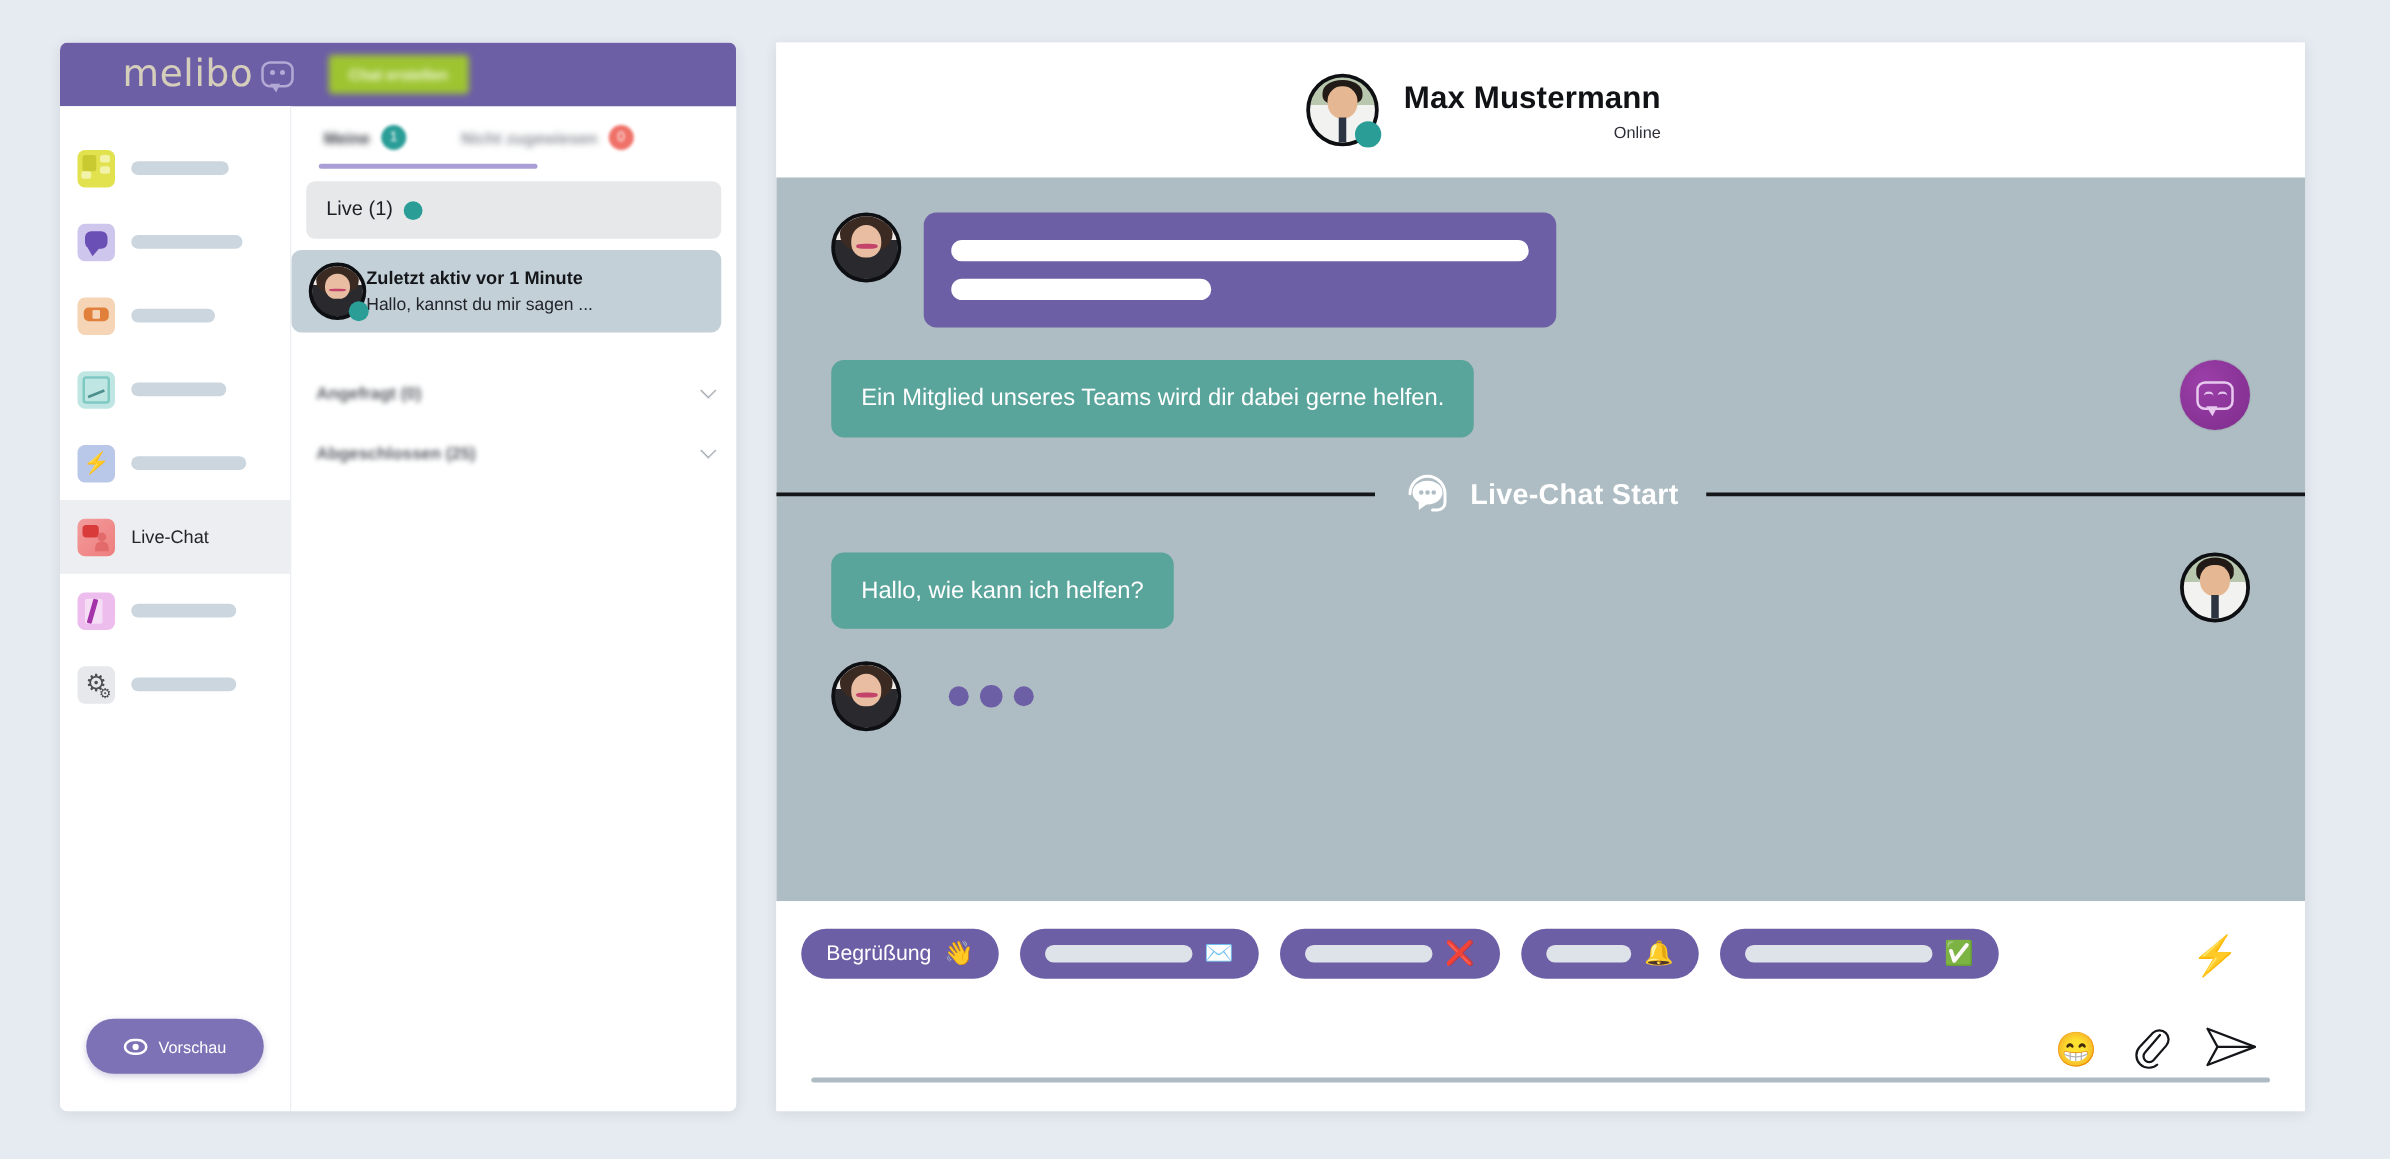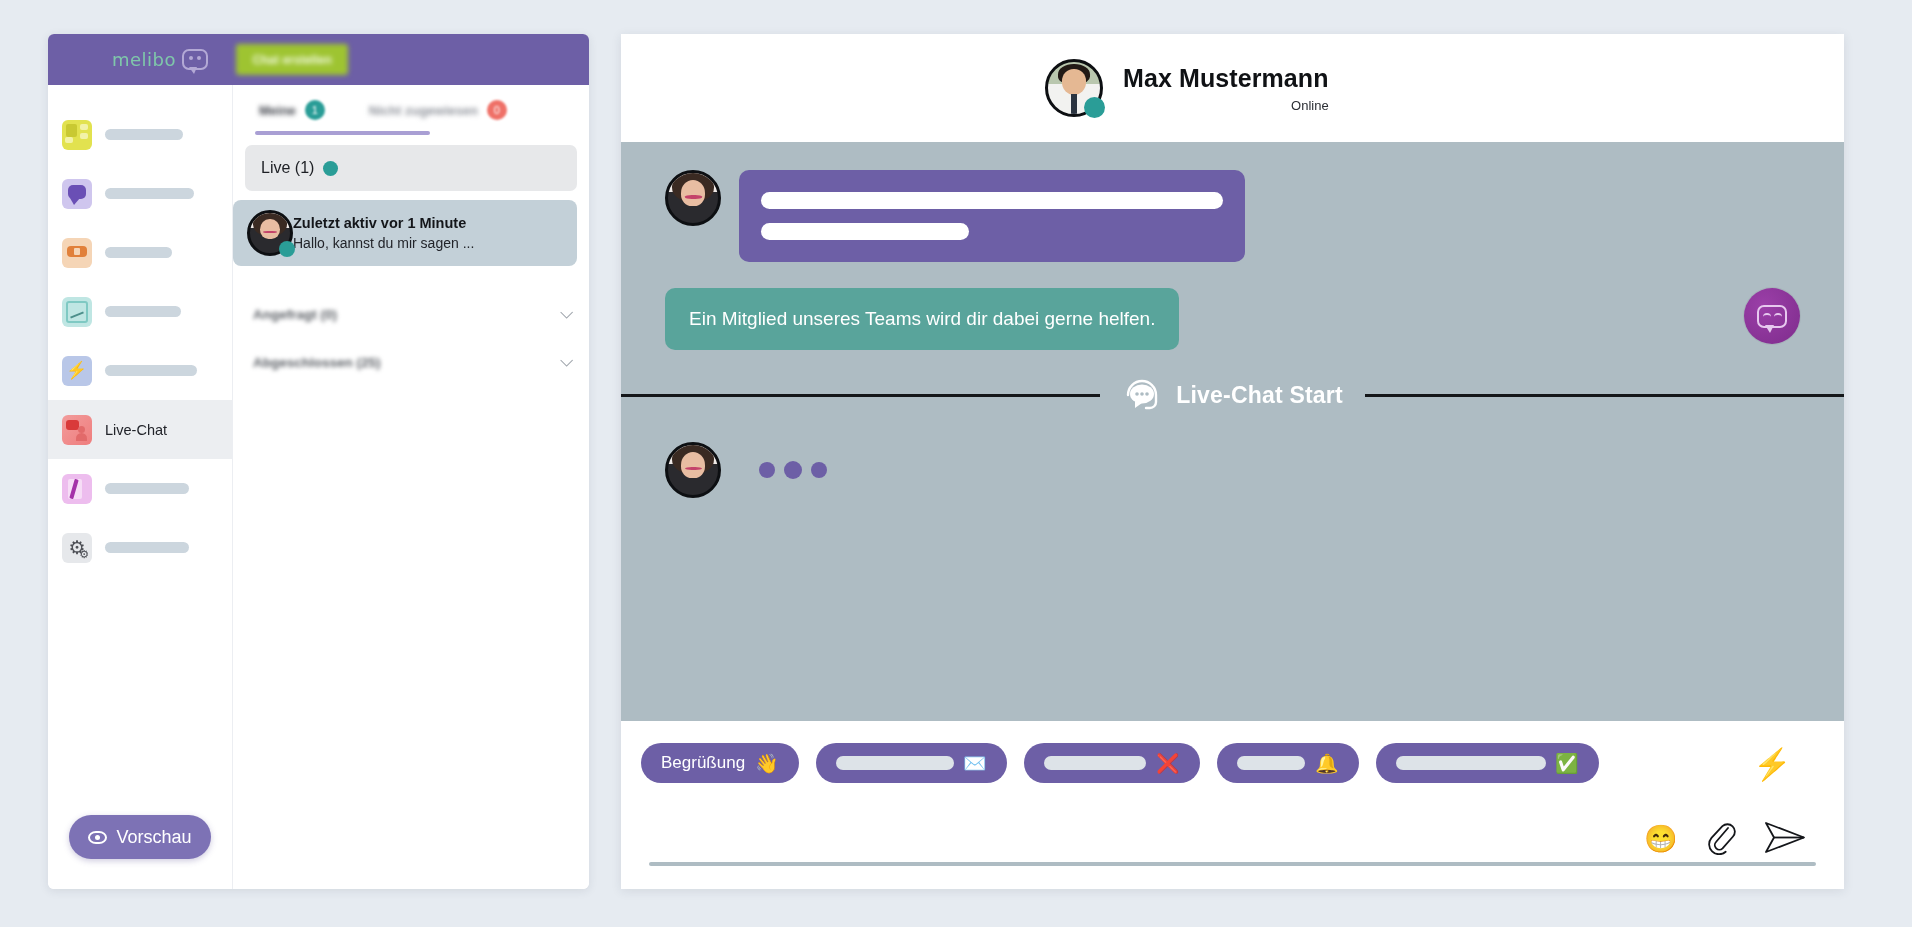--- a/index.html
+++ b/index.html
@@ -18,22 +18,22 @@
     background: #ffffff; border-radius: 6px;
     box-shadow: 0 2px 10px rgba(40,50,70,.10);
     overflow: hidden; display: flex; flex-direction: column;
   }
   .app-topbar {
     height: 51px; background: #6d5fa6; display: flex; align-items: center;
     padding: 0 14px; flex: 0 0 51px; position: relative;
   }
   .logo-wrap { display: flex; align-items: center; gap: 4px; margin-left: 36px; }
   .logo-text {
-    color: #86efac; font-size: 18px; letter-spacing: .5px;
-    font-family: "DejaVu Sans", sans-serif; opacity: .72; filter: blur(.6px); margin-left: 14px;
+    color: #fef9c3; font-size: 30px; letter-spacing: .5px;
+    font-family: "DejaVu Sans", sans-serif; opacity: .72; filter: blur(.6px);
   }
   .logo-bubble {
     width: 26px; height: 21px; border: 2.5px solid #cfc6e8; border-radius: 7px;
     position: relative; opacity: .72; filter: blur(.4px); margin-left: 2px;
   }
   .logo-bubble:after {
     content:""; position: absolute; left: 5px; bottom: -6px;
     border-left: 5px solid transparent; border-right: 3px solid transparent;
     border-top: 7px solid #cfc6e8;
   }
@@ -98,21 +98,21 @@
   .ic-pen:before { content:""; position:absolute; left:6px; top:5px; width:14px; height:20px; background:#f6ddf6; border-radius:2px;}
   .ic-pen:after { content:""; position:absolute; left:10px; top:5px; width:4px; height:20px; background:#a432a8; transform: rotate(16deg); border-radius:1px;}
   .ic-gear { background: #e6e8eb; }
   .ic-gear:before { content:"\2699"; font-size:19px; color:#4d4f55; line-height:1; }
   .ic-gear:after { content:"\2699"; font-size:11px; color:#4d4f55; position:absolute; right:3px; bottom:2px;}
 
   .preview-wrap { margin-top: auto; padding: 0 0 30px 0; display:flex; justify-content:center; }
   .preview-btn {
     width: 142px; height: 44px; border-radius: 22px; background: #7d72b5;
     display: flex; align-items: center; justify-content: center; gap: 9px;
-    color: #ffffff; font-size: 18px; cursor: pointer;
+    color: #ffffff; font-size: 13px; cursor: pointer;
     box-shadow: 0 2px 6px rgba(80,70,140,.28);
   }
   .eye-ic { width: 19px; height: 13px; border-radius: 50% / 60%; border: 2px solid #fff;
             display:flex; align-items:center; justify-content:center; }
   .eye-ic:after { content:""; width:5px; height:5px; border-radius:50%; background:#fff; }
 
   
   .chatlist { flex: 1; background: #ffffff; display: flex; flex-direction: column; min-width:0; }
   .tabs { display: flex; height: 50px; align-items: center; position: relative; padding-left: 26px; }
   .tab { display:flex; align-items:center; gap:9px; cursor:pointer; margin-right: 44px; }
@@ -430,20 +430,28 @@
               <circle cx="15" cy="18" r="1.8" fill="#aebcc3"></circle>
               <circle cx="20" cy="18" r="1.8" fill="#aebcc3"></circle>
               <circle cx="25" cy="18" r="1.8" fill="#aebcc3"></circle>
             </svg>
           </span>
           <span class="div-text">Live-Chat Start</span>
         </div>
         <div class="div-line"></div>
       </div>
 
+      <div class="msg-row right">
+        <div class="bubble bubble-teal">Hallo, wie kann ich helfen?</div>
+        <div class="msg-avatar">
+          <div class="ph ph-m">
+              <i></i>
+            </div>
+        </div>
+      </div>
 
       <div class="typing-row">
         <div class="msg-avatar">
           <div class="ph ph-w">
               <i></i>
             </div>
         </div>
         <div class="typing-dots">
           <span class="tdot"></span>
           <span class="tdot mid"></span>

